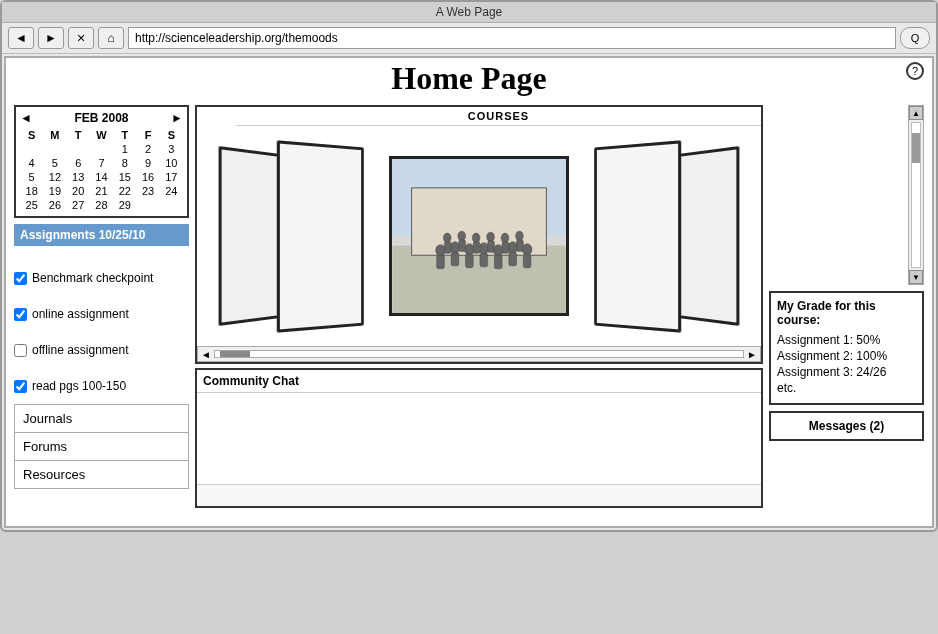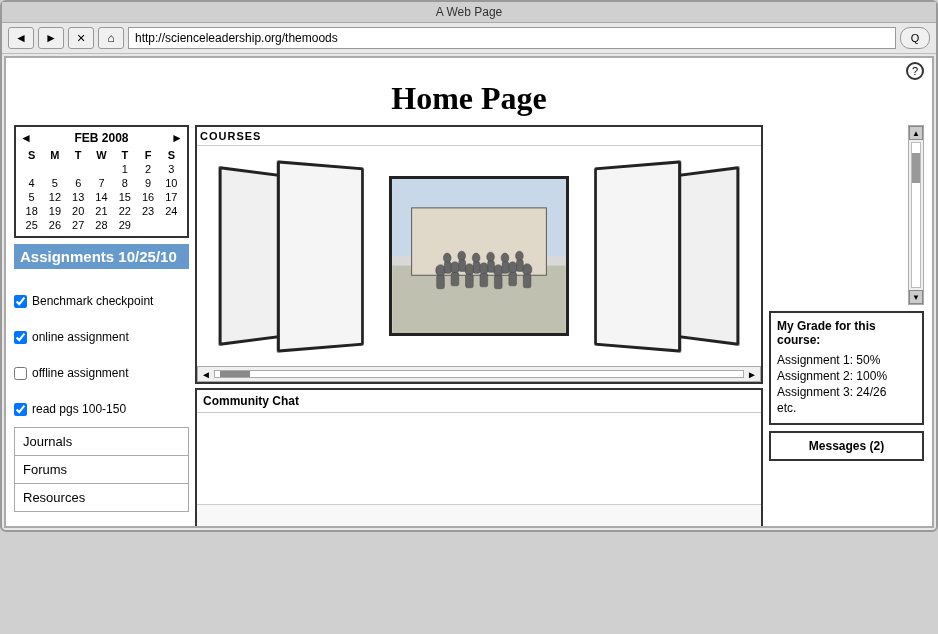--- a/index.html
+++ b/index.html
@@ -99,21 +99,21 @@
       align-items: center;
       justify-content: center;
       font-size: 11px;
       cursor: pointer;
     }
 
     .page-title {
       text-align: center;
       font-size: 32px;
       font-weight: bold;
-      padding: 22px 0 8px 0;
+      padding: 2px 0 8px 0;
       font-family: Georgia, serif;
     }
 
     
     .main-layout {
       display: flex;
       gap: 6px;
       padding: 0 8px 0 8px;
       height: calc(100% - 65px);
     }
@@ -169,21 +169,21 @@
     .assignments-box {
       display: flex;
       flex-direction: column;
       gap: 4px;
     }
 
     .assignments-header {
       background: #6699cc;
       color: white;
       padding: 4px 6px;
-      font-size: 15px;
+      font-size: 12px;
       font-weight: bold;
     }
 
     .assignment-item {
       display: flex;
       align-items: flex-start;
       gap: 5px;
       padding: 1px 0;
       font-size: 12px;
       margin-top: 20px;
@@ -223,25 +223,27 @@
       min-width: 0;
     }
 
     
     .courses-section {
       border: 2px solid #333;
       background: white;
     }
 
     .courses-header {
+      text-align: center;
       font-size: 11px;
       font-weight: bold;
       padding: 3px;
       border-bottom: 1px solid #ccc;
       letter-spacing: 1px;
+      margin-left: 39px;
     }
 
     .courses-carousel {
       height: 220px;
       display: flex;
       align-items: center;
       justify-content: center;
       position: relative;
       overflow: hidden;
       padding: 10px;

